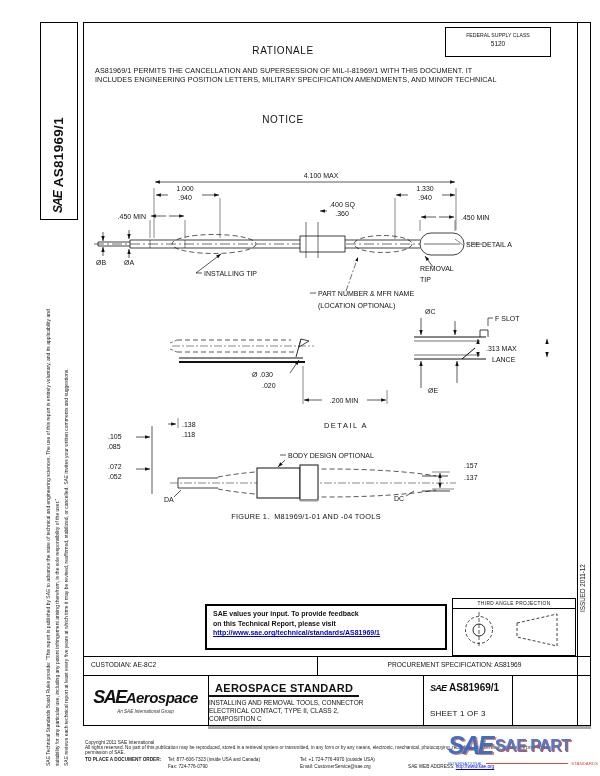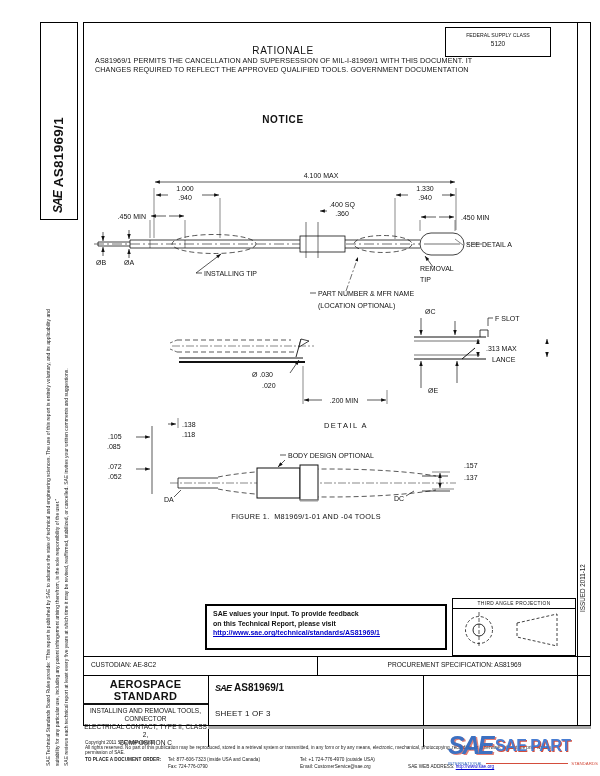--- a/index.html
+++ b/index.html
@@ -22,22 +22,22 @@
   .inner-right-line{left:577px;top:22px;width:0;height:704px;border-left:1px solid #000;}
   .issued{left:579px;top:612px;width:80px;height:12px;transform:rotate(-90deg);
           transform-origin:0 0;font-size:6.3px;color:#222;white-space:pre;}
   
   .fsc-box{left:445px;top:27px;width:106px;height:30px;border:1.2px solid #000;
            text-align:center;padding-top:4px;box-sizing:border-box;}
   .fsc-box .l1{font-size:5.2px;}
   .fsc-box .l2{font-size:6.5px;margin-top:2px;}
   
   .sec-title{left:83px;top:45px;width:400px;text-align:center;font-size:10px;letter-spacing:.6px;}
-  .sec-title2{top:114px;font-weight:bold;}
-  .para{left:95px;top:56px;font-size:7.2px;line-height:9.3px;letter-spacing:.1px;}
+  .sec-title2{top:114px;}
+  .para{left:95px;top:66px;font-size:7.2px;line-height:9.3px;letter-spacing:.1px;}
   .para div{white-space:pre;}
   .para2{top:133px;}
   
   svg.draw{left:84px;top:160px;}
   svg.draw text{fill:#111;stroke:none;font-size:7px;font-family:"Liberation Sans",sans-serif;white-space:pre;}
   svg.draw .big{font-size:7.5px;letter-spacing:1.5px;}
   svg.draw .cap{font-size:7.3px;letter-spacing:.3px;}
   
   .feedback{left:205px;top:604px;width:242px;height:46px;border:2.5px solid #000;
             box-sizing:border-box;padding:3px 6px;font-size:7px;font-weight:700;line-height:9.6px;}
@@ -55,21 +55,21 @@
   
   .tblock{left:83px;top:676px;width:508px;height:50px;border-bottom:1.6px solid #000;
           box-sizing:border-box;display:grid;grid-template-columns:125px 215px 89px 1fr;}
   .tblock>div{border-left:1.2px solid #000;box-sizing:border-box;}
   .tblock>div:first-child{border-left:none;}
   .brandcell{display:flex;flex-direction:column;align-items:center;justify-content:center;}
   .brand-row{font-style:italic;}
   .brand-sae{font-weight:900;font-size:18px;letter-spacing:-1.5px;}
   .brand-aero{font-weight:600;font-size:15px;letter-spacing:-.5px;}
   .brand-sub{font-size:4.6px;font-style:italic;color:#333;margin-top:1px;}
-  .titlecell{text-align:center;padding-top:2px;}
+  .titlecell{text-align:left;padding-top:2px;}
   .doc-type{display:inline-block;font-weight:700;font-size:11px;border-bottom:2px solid #111;
             padding:0 6px 1px 6px;letter-spacing:.3px;}
   .doc-title{font-size:6.5px;line-height:8px;margin-top:2px;}
   .numcell{padding:6px 0 0 6px;}
   .numcell .row1{display:flex;align-items:baseline;gap:3px;}
   .num-logo{font-weight:900;font-style:italic;font-size:9px;letter-spacing:-.8px;}
   .num-code{font-weight:700;font-size:10px;}
   .num-sheet{font-size:8px;margin-top:16px;letter-spacing:.2px;}
   .grayline{left:208px;top:726px;width:383px;height:2.5px;background:#aaa;}
   
@@ -110,21 +110,21 @@
   <div class="abs issued">ISSUED 2011-12</div>
 
   <div class="abs fsc-box">
     <div class="l1">FEDERAL SUPPLY CLASS</div>
     <div class="l2">5120</div>
   </div>
 
   <div class="abs sec-title">RATIONALE</div>
   <div class="abs para">
     <div>AS81969/1 PERMITS THE CANCELLATION AND SUPERSESSION OF MIL-I-81969/1 WITH THIS DOCUMENT. IT</div>
-    <div>CHANGES REQUIRED TO REFLECT THE APPROVED QUALIFIED TOOLS. GOVERNMENT DOCUMENTATION</div>
+    <div>INCLUDES ENGINEERING POSITION LETTERS, MILITARY SPECIFICATION AMENDMENTS, AND MINOR TECHNICAL</div>
   </div>
   <div class="abs sec-title sec-title2">NOTICE</div>
 
   <svg class="abs draw" width="492" height="440" viewBox="0 0 492 440" xmlns="http://www.w3.org/2000/svg">
     <defs>
       <marker id="arw" viewBox="0 0 8 6" refX="7.5" refY="3" markerWidth="8" markerHeight="6" orient="auto">
         <path d="M0.5,0.5 L7.5,3 L0.5,5.5 Z" fill="#111"></path>
       </marker>
     </defs>
 
@@ -299,20 +299,26 @@
       </g>
     </svg>
   </div>
 
   <div class="abs inforow">
     <div class="c1">CUSTODIAN: AE-8C2</div>
     <div class="c2">PROCUREMENT SPECIFICATION: AS81969</div>
   </div>
 
   <div class="abs tblock">
+    <div class="brandcell">
+      <div class="brand-row">
+        <span class="brand-sae">SAE</span><span class="brand-aero">Aerospace</span>
+      </div>
+      <div class="brand-sub">An SAE International Group</div>
+    </div>
     <div class="titlecell">
       <span class="doc-type">AEROSPACE STANDARD</span>
       <div class="doc-title">
         <div>INSTALLING AND REMOVAL TOOLS, CONNECTOR</div>
         <div>ELECTRICAL CONTACT, TYPE II, CLASS 2,</div>
         <div>COMPOSITION C</div>
       </div>
     </div>
     <div class="numcell">
       <div class="row1">

